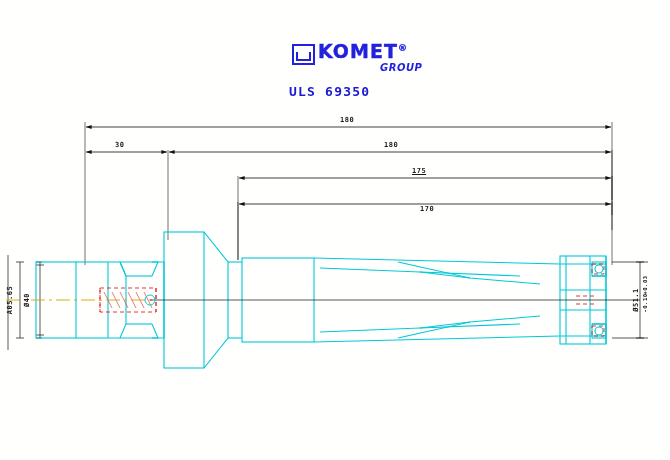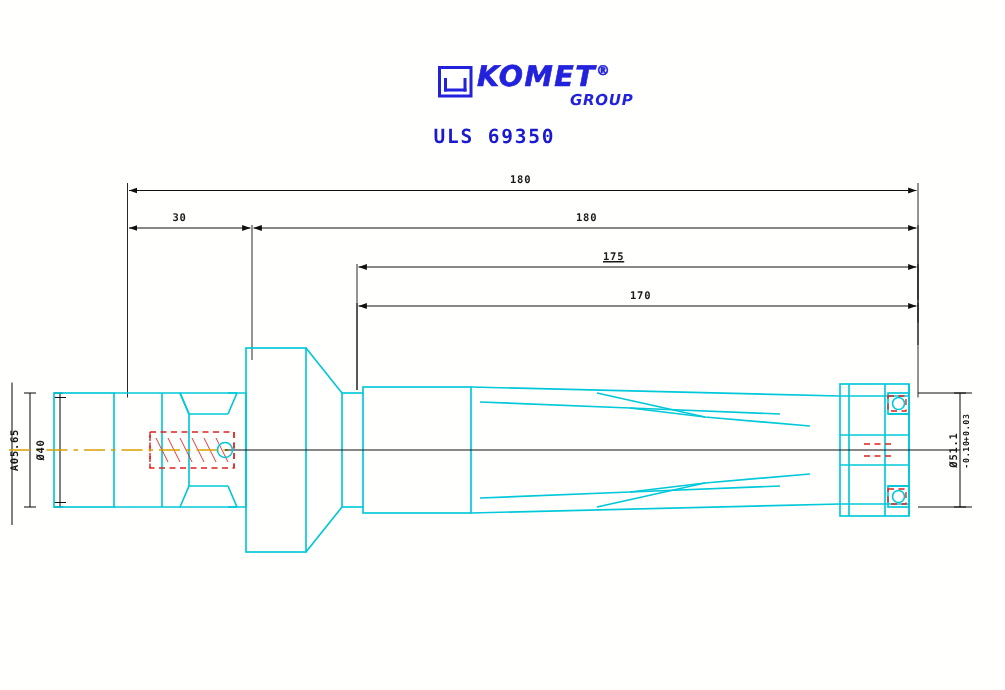--- a/index.html
+++ b/index.html
@@ -9,21 +9,21 @@
   svg{position:absolute;left:0;top:0;}
   .txt{position:absolute;white-space:nowrap;}
   .dimtxt{color:#1a1a1a;font-size:7px;letter-spacing:.5px;font-weight:bold;
           font-family:"DejaVu Sans Mono",monospace;}
   .vert{transform-origin:center center;}
   .logobox{position:absolute;left:292px;top:44px;width:19px;height:17px;
            border:2px solid #2222dd;}
   .logobox:after{content:"";position:absolute;left:2px;top:6px;width:11px;height:7px;
            border:2px solid #2222dd;border-top:none;}
   .brand{position:absolute;left:318px;top:40px;color:#2222dd;font-size:19px;
-         font-weight:bold;letter-spacing:1px;font-family:"DejaVu Sans",sans-serif;font-style:italic;
+         font-weight:bold;letter-spacing:1px;font-family:"DejaVu Sans",sans-serif;
          -webkit-text-stroke:0.4px #2222dd;}
   .brand sup{font-size:9px;vertical-align:super;}
   .group{position:absolute;left:380px;top:62px;color:#2222dd;font-size:10px;
          font-weight:bold;letter-spacing:0.5px;font-style:italic;
          font-family:"DejaVu Sans",sans-serif;text-align:center;}
   .partno{position:absolute;left:289px;top:84px;color:#1a1ad0;font-size:13px;
           font-weight:bold;letter-spacing:1.2px;}
   .noteblk{position:absolute;left:408px;top:364px;line-height:11.5px;}
   .noteblk div{color:#1a1ad0;font-size:7.5px;font-weight:bold;letter-spacing:.5px;}
   .noteblk div.ind{padding-left:10px;}
@@ -168,23 +168,23 @@
   <div class="brand"><span>KOMET</span><sup>®</sup></div>
   <div class="group">GROUP</div>
   <div class="partno">ULS 69350</div>
 
   <div class="txt dimtxt" style="left:340px;top:116px;">180</div>
 
   <div class="txt dimtxt" style="left:115px;top:141px;">30</div>
 
   <div class="txt dimtxt" style="left:384px;top:141px;">180</div>
 
-  <div class="txt dimtxt" style="left:402px;top:167px;text-decoration:underline;">175</div>
+  <div class="txt dimtxt" style="left:412px;top:167px;text-decoration:underline;">175</div>
 
-  <div class="txt dimtxt" style="left:420px;top:193px;text-align:right;">170</div>
+  <div class="txt dimtxt" style="left:420px;top:205px;text-align:right;">170</div>
 
   <div class="txt dimtxt vert" style="left:-13px;top:296px;width:46px;text-align:center;transform:rotate(-90deg);">A05.65</div>
 
   <div class="txt dimtxt vert" style="left:7px;top:296px;width:40px;text-align:center;transform:rotate(-90deg);">Ø40</div>
 
   <div class="txt dimtxt vert" style="left:608px;top:296px;width:56px;text-align:center;transform:rotate(-90deg);">Ø51.1</div>
 
   <div class="txt dimtxt vert" style="left:630px;top:282px;width:30px;text-align:center;font-size:5.5px;transform:rotate(-90deg);">+0.03</div>
 
   <div class="txt dimtxt vert" style="left:630px;top:300px;width:30px;text-align:center;font-size:5.5px;transform:rotate(-90deg);">-0.10</div>

